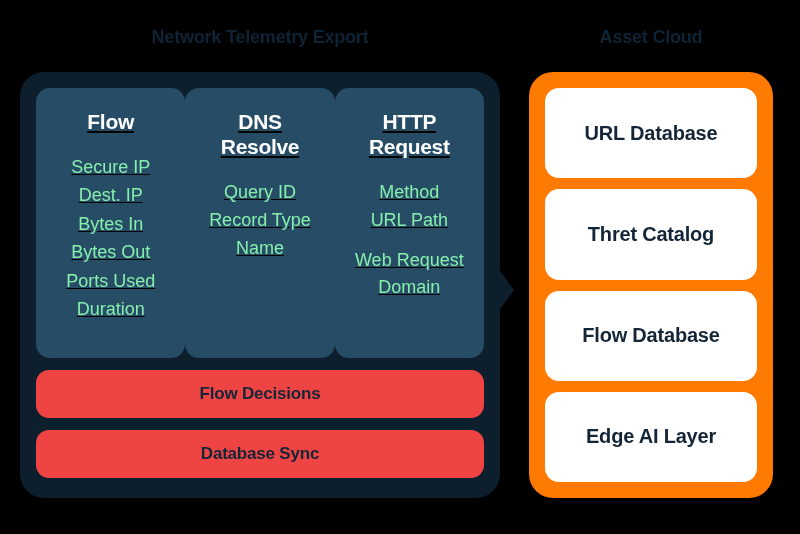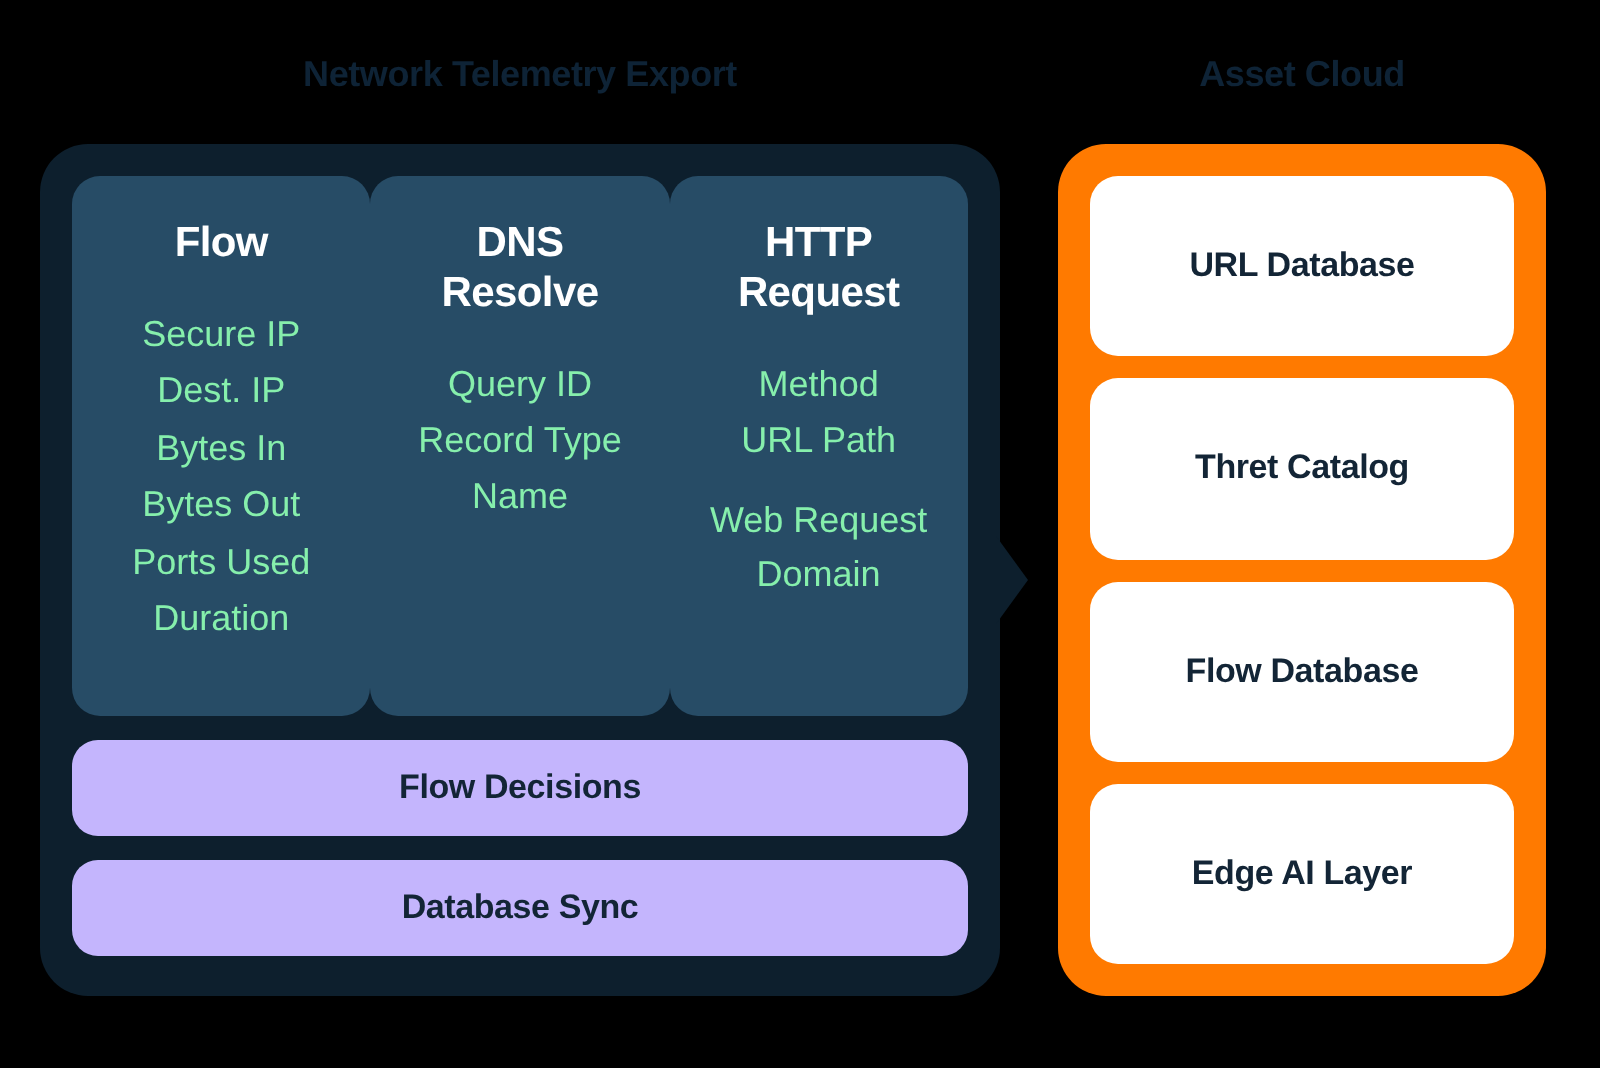--- a/index.html
+++ b/index.html
@@ -56,20 +56,21 @@
     width: 0;
     height: 0;
     border-top: 22px solid transparent;
     border-bottom: 22px solid transparent;
     border-left: 16px solid #0d1f2d;
   }
 
   #telemetry-cards {
     display: flex;
     height: 270px;
+    text-decoration: underline;
   }
   .telemetry-card {
     flex: 1;
     background: #274c66;
     border-radius: 14px;
     box-sizing: border-box;
     padding: 22px 6px 10px;
     text-align: center;
     color: #ffffff;
   }
@@ -86,21 +87,21 @@
     line-height: 1.58;
     color: #86efac;
     font-weight: normal;
   }
   .card-fields .field { white-space: nowrap; }
   .card-fields .field.spaced { margin-top: 13px; }
   .card-fields .field.wrapped { white-space: normal; line-height: 1.45; }
 
   
   .process-bar {
-    background: #c4b5fd;
+    background: #ef4444;
     border-radius: 13px;
     height: 48px;
     margin-top: 12px;
     display: flex;
     align-items: center;
     justify-content: center;
     color: #132536;
     font-size: 17px;
     font-weight: bold;
     letter-spacing: -0.2px;
@@ -122,21 +123,21 @@
     gap: 11px;
   }
   .asset-card {
     flex: 1;
     background: #ffffff;
     border-radius: 14px;
     display: flex;
     align-items: center;
     justify-content: center;
     color: #132536;
-    font-size: 17px;
+    font-size: 20px;
     font-weight: bold;
     letter-spacing: -0.2px;
     text-align: center;
   }
   
   #panel-notch {
     position: absolute;
     left: 521px;
     top: 271px;
     width: 18px;

